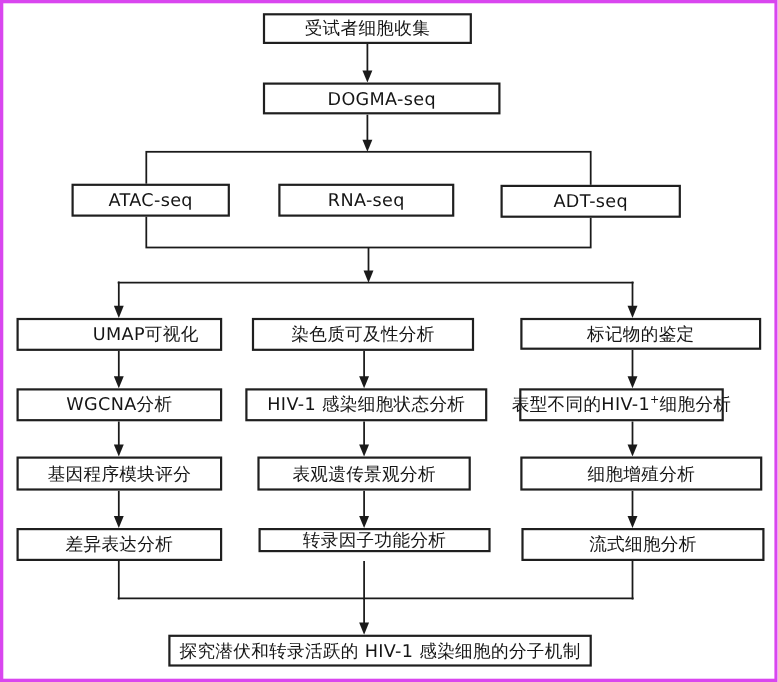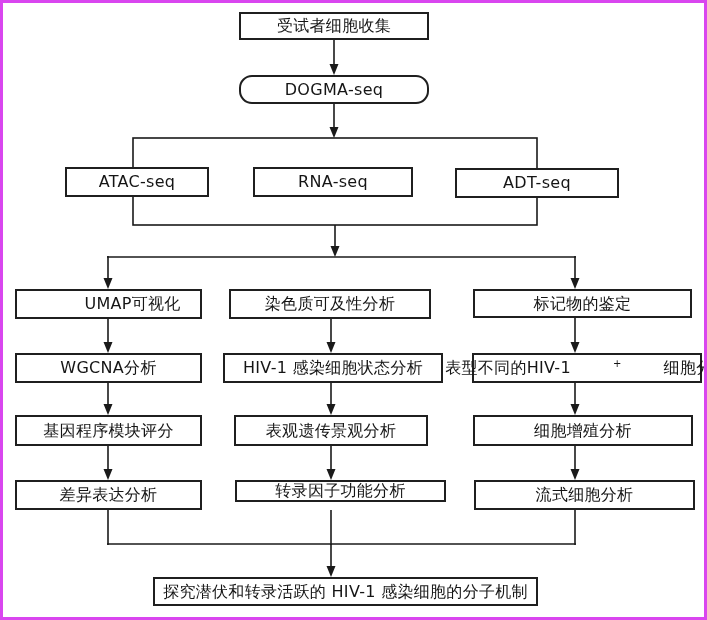--- a/index.html
+++ b/index.html
@@ -82,21 +82,21 @@
         <polygon points="570.5,342 579.5,342 575,353"></polygon>
         <polygon points="570.5,404 579.5,404 575,415"></polygon>
         <polygon points="570.5,469 579.5,469 575,480"></polygon>
         <polygon points="326.5,566 335.5,566 331,577"></polygon>
       </g>
     </svg>
 
     <div class="node" style="left:239px;top:12px;width:190px;height:28px;">
       <span>受试者细胞收集</span>
     </div>
-    <div class="node" style="left:239px;top:75px;width:190px;height:29px;border-radius:13px;">
+    <div class="node" style="left:239px;top:75px;width:216px;height:29px;">
       <span>DOGMA-seq</span>
     </div>
 
     <div class="node" style="left:65px;top:167px;width:144px;height:30px;text-align:right;">
       <span>ATAC-seq</span>
     </div>
     <div class="node" style="left:253px;top:167px;width:160px;height:30px;">
       <span>RNA-seq</span>
     </div>
     <div class="node" style="left:455px;top:168px;width:164px;height:30px;">
@@ -125,21 +125,21 @@
     <div class="node" style="left:234px;top:415px;width:194px;height:31px;">
       <span>表观遗传景观分析</span>
     </div>
     <div class="node" style="left:235px;top:480px;width:211px;height:22px;">
       <span>转录因子功能分析</span>
     </div>
 
     <div class="node" style="left:473px;top:289px;width:219px;height:29px;">
       <span>标记物的鉴定</span>
     </div>
-    <div class="node" style="left:472px;top:353px;width:230px;height:30px;gap:42px;">
+    <div class="node" style="left:472px;top:353px;width:186px;height:30px;">
       <span>表型不同的HIV-1</span>
         <span class="sup">+</span>
         <span>细胞分析</span>
     </div>
     <div class="node" style="left:473px;top:415px;width:220px;height:31px;">
       <span>细胞增殖分析</span>
     </div>
     <div class="node" style="left:474px;top:480px;width:221px;height:30px;">
       <span>流式细胞分析</span>
     </div>

